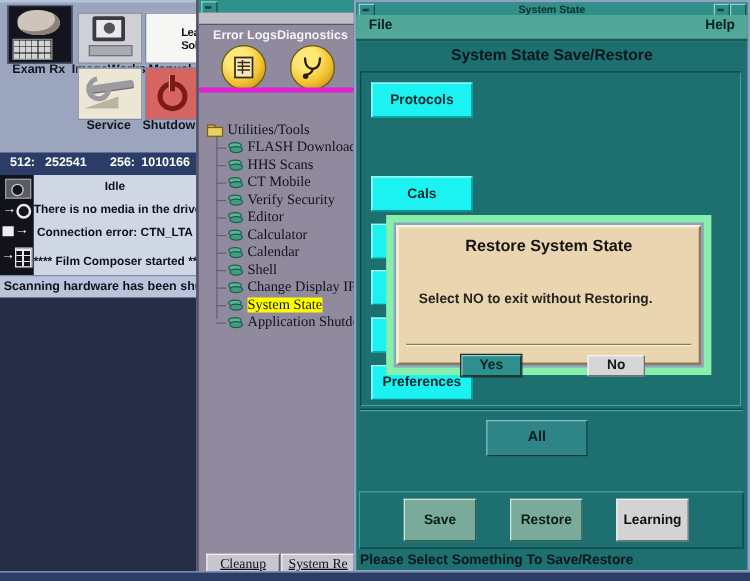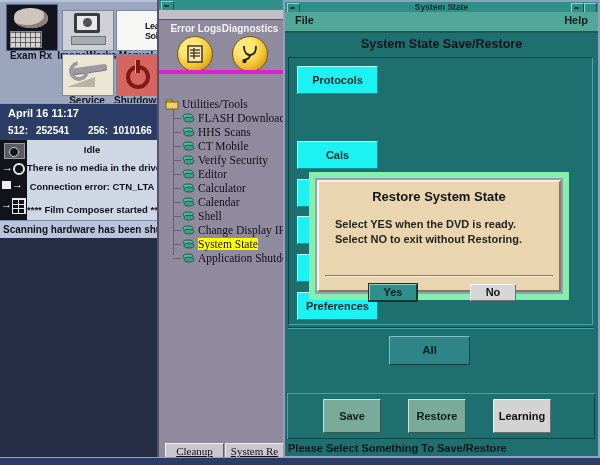--- a/index.html
+++ b/index.html
@@ -137,23 +137,20 @@
       <div class="wrench-head"></div>
     </div>
     <div class="abs applbl" style="left:62px;top:93px;width:50px;">Service</div>
 
     <div id="shutdown-icon" class="abs">
       <div class="pwr-ring"></div>
       <div class="pwr-bar"></div>
     </div>
     <div class="abs applbl" style="left:114px;top:93px;width:44px;">Shutdown</div>
 
-    <div id="datebar" class="abs">
-      <span>April 16 11:17</span>
-    </div>
     <div id="countbar" class="abs">
       <span style="left:8px">512:</span>
       <span style="left:36px">252541</span>
       <span style="left:88px">256:</span>
       <span style="left:113px">1010166</span>
     </div>
 
     <div id="statusarea" class="abs">
       <div id="statcol">
         <div class="cam">
@@ -342,21 +339,20 @@
       <div class="sagebtn" style="left:36px;">Save</div>
       <div class="sagebtn" style="left:121px;">Restore</div>
       <div class="sagebtn graybtn" style="left:206px;">Learning</div>
     </div>
     <div id="wstatus" class="abs">Please Select Something To Save/Restore</div>
   </div>
 
   <div id="dlg" class="abs">
     <div id="dlginner">
       <div id="dlgtitle">Restore System State</div>
-      <div class="dlgline" style="top:36px;">Select YES when the DVD is ready.</div>
       <div class="dlgline" style="top:51px;">Select NO to exit without Restoring.</div>
       <div id="dlgsep"></div>
       <div id="yesbtn">Yes</div>
       <div id="nobtn">No</div>
     </div>
   </div>
 
   <div id="bottomstrip" class="abs"></div>
 </div>
 

